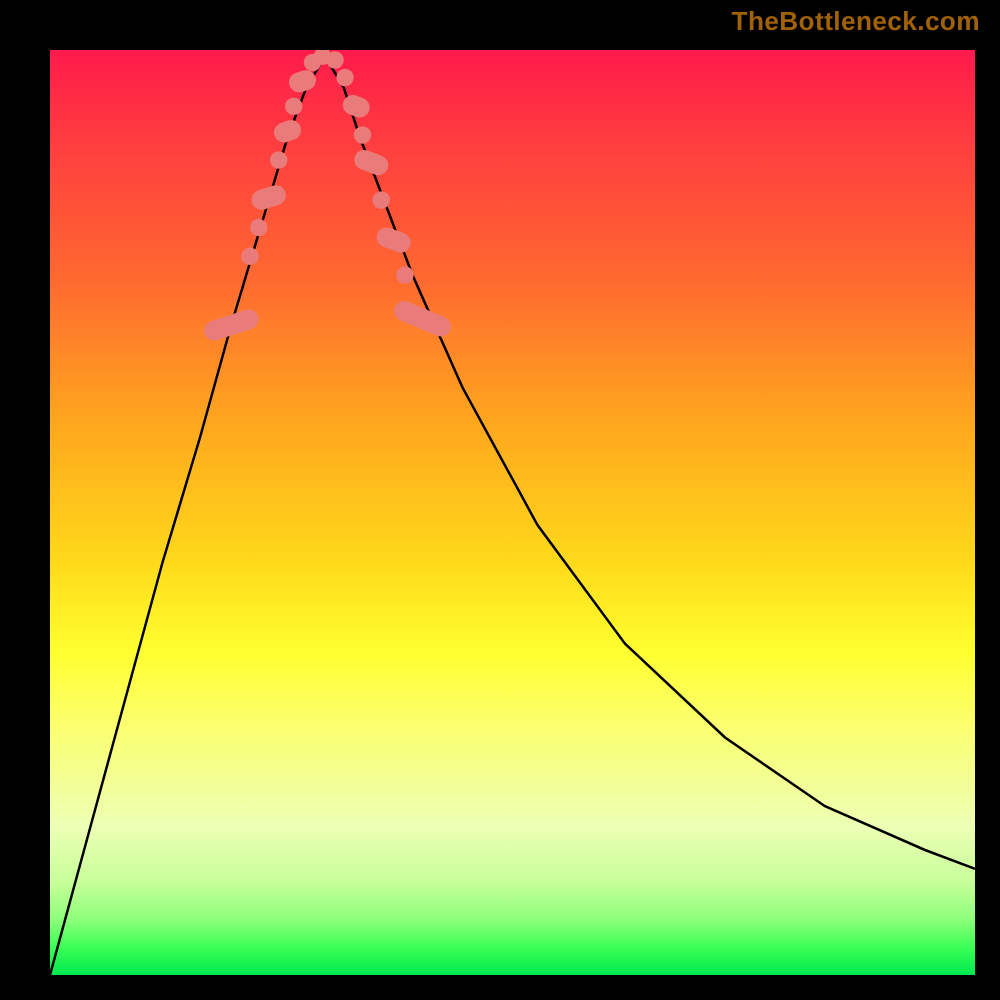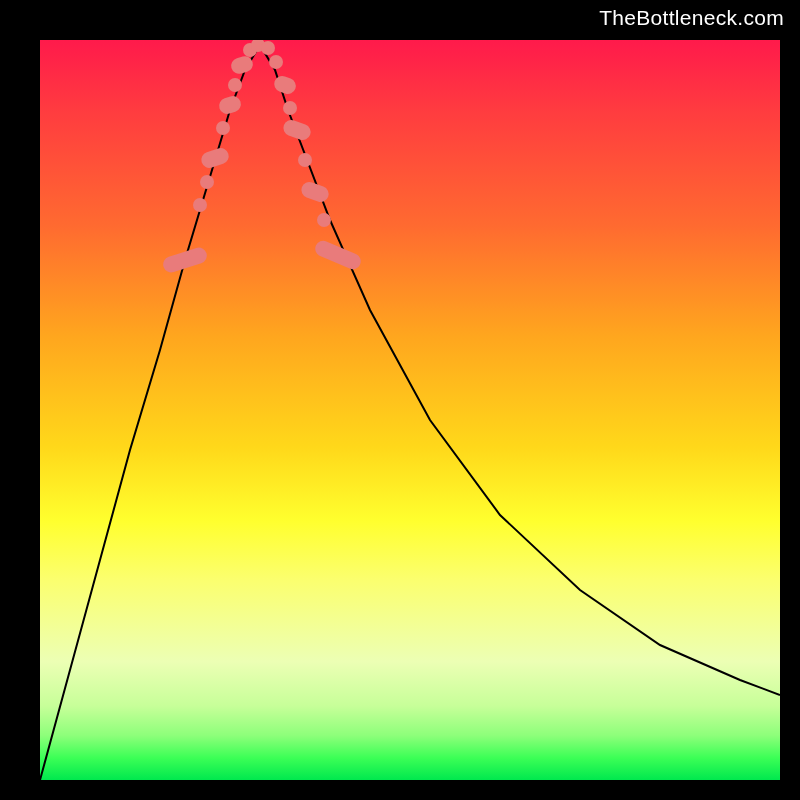--- a/index.html
+++ b/index.html
@@ -35,24 +35,24 @@
       #c7ff99 90%,
       #8dff7a 94%,
       #3cff56 97%,
       #00e84e 100%
     );
   }
   .watermark {
     position: absolute;
     top: 6px;
     right: 16px;
-    color: #ffffff;
+    color: #a16207;
     font-size: 21px;
     letter-spacing: 0.3px;
-    font-weight: 400;
+    font-weight: 700;
   }
   svg.curve {
     position: absolute;
     inset: 0;
     width: 100%;
     height: 100%;
   }
   .curve path {
     fill: none;
     stroke: #000;

